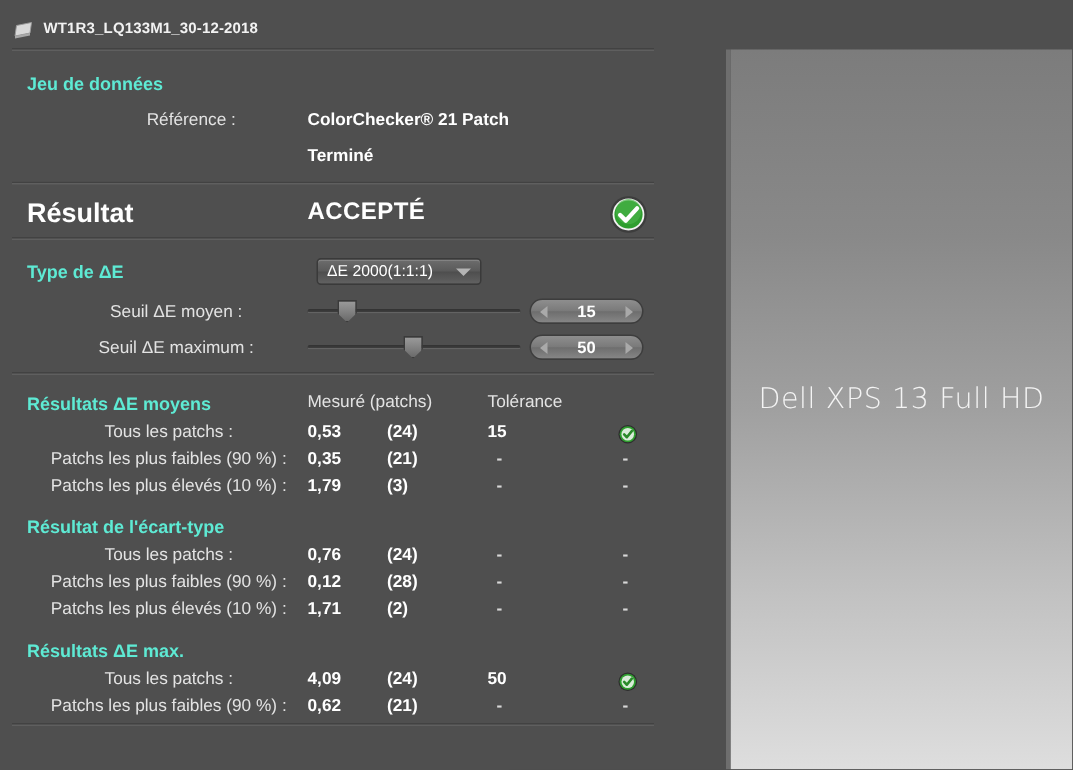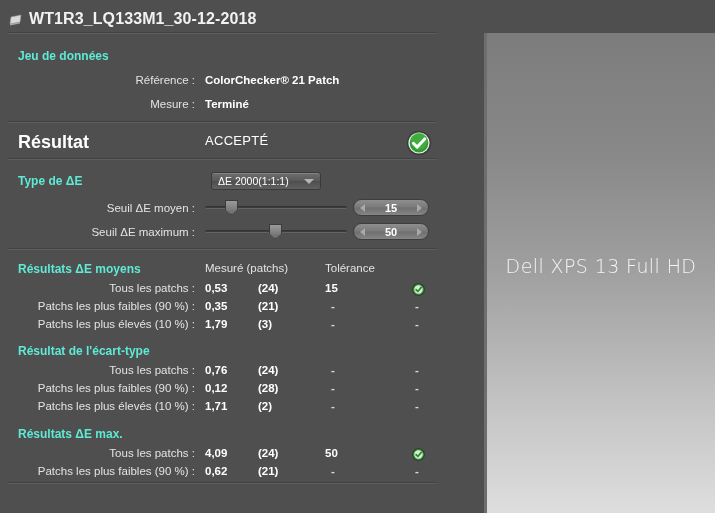--- a/index.html
+++ b/index.html
@@ -36,21 +36,21 @@
     align-items: center;
   }
   .doc-icon {
     width: 15px;
     height: 12px;
     margin-right: 6px;
     position: relative;
     top: 1px;
   }
   .title-text {
-    font-size: 16px;
+    font-size: 10px;
     font-weight: bold;
     color: #f2f2f2;
     letter-spacing: .1px;
     white-space: nowrap;
   }
 
   .hr {
     position: absolute;
     left: 8px;
     width: 428px;
@@ -64,21 +64,21 @@
     font-size: 12px;
     font-weight: bold;
     color: #5eead4;
     white-space: nowrap;
   }
 
   .lbl {
     position: absolute;
     font-size: 11.5px;
     color: #e3e3e3;
-    text-align: right;
+    text-align: center;
     white-space: nowrap;
   }
   .val {
     position: absolute;
     font-size: 11.5px;
     font-weight: bold;
     color: #ffffff;
     white-space: nowrap;
   }
 
@@ -94,22 +94,22 @@
     position: absolute;
     left: 18px;
     top: 132px;
     font-size: 18px;
     font-weight: bold;
   }
   .result-value {
     position: absolute;
     left: 205px;
     top: 133px;
-    font-size: 13px;
-    font-weight: normal;
+    font-size: 16px;
+    font-weight: bold;
     letter-spacing: .3px;
     text-align: right;
   }
 
   
   .badge-big {
     position: absolute;
     left: 406px;
     top: 130px;
     width: 26px;
@@ -260,21 +260,20 @@
       </svg>
       <span class="title-text">WT1R3_LQ133M1_30-12-2018</span>
     </div>
     <div class="hr" style="top:32px"></div>
 
     <div class="sec-head" style="left:18px; top:49px">Jeu de données</div>
 
     <div class="lbl" style="left:60px; top:74px; width:135px">Référence :</div>
     <div class="val" style="left:205px; top:74px">ColorChecker® 21 Patch</div>
 
-    <div class="lbl" style="left:60px; top:98px; width:135px">Mesure :</div>
     <div class="val" style="left:205px; top:98px">Terminé</div>
 
     <div class="hr" style="top:121px"></div>
     <div class="result-label">Résultat</div>
     <div class="result-value">ACCEPTÉ</div>
     <svg class="badge-big" viewBox="0 0 26 26">
       <circle cx="13" cy="13" r="12.2" fill="#3d3d3d"></circle>
       <circle cx="13" cy="13" r="10.6" fill="#f2f2f2"></circle>
       <circle cx="13" cy="13" r="9.4" fill="#2f9e2f"></circle>
       <circle cx="13" cy="11" r="8.4" fill="#49b449" opacity="0.65"></circle>

